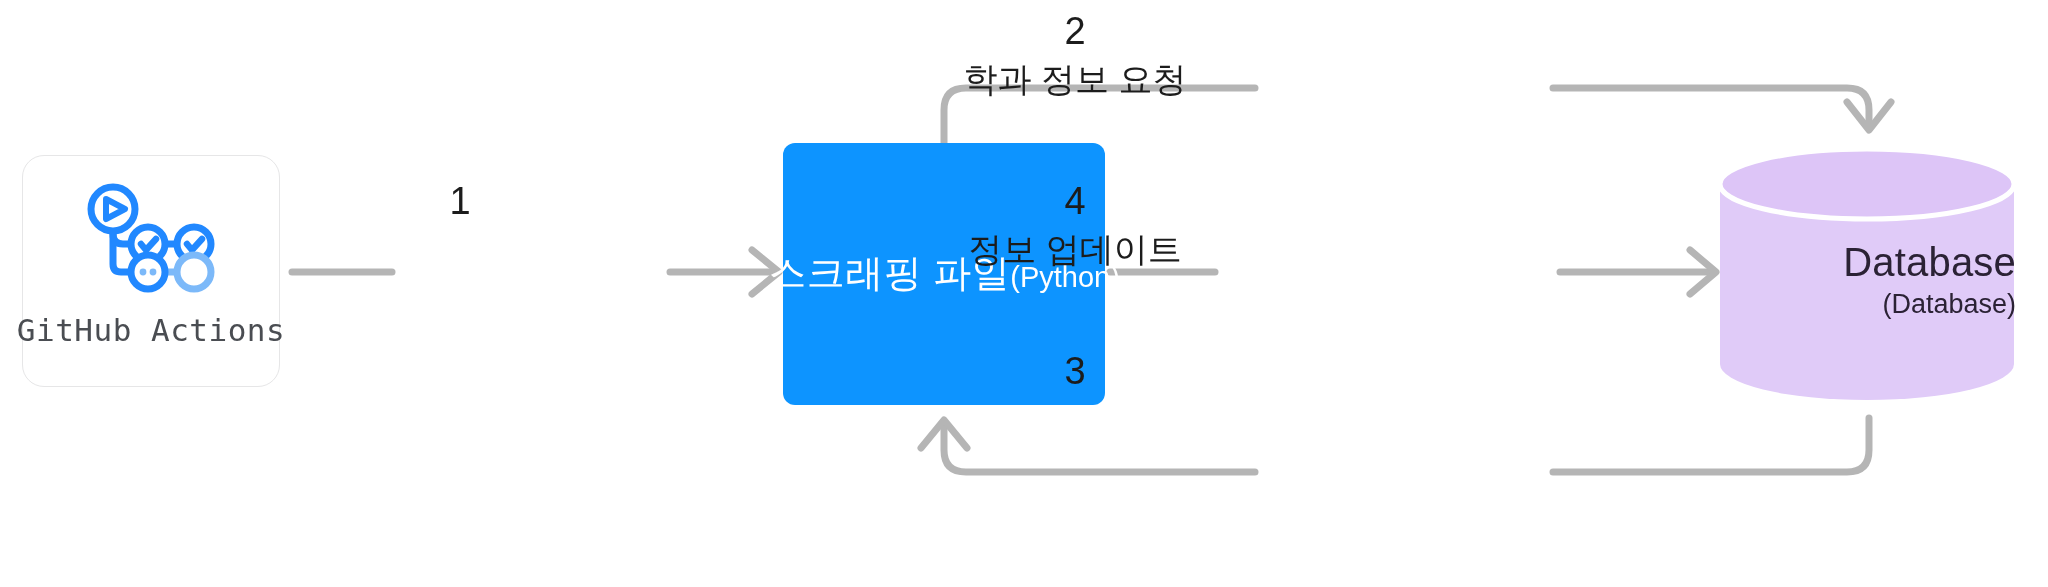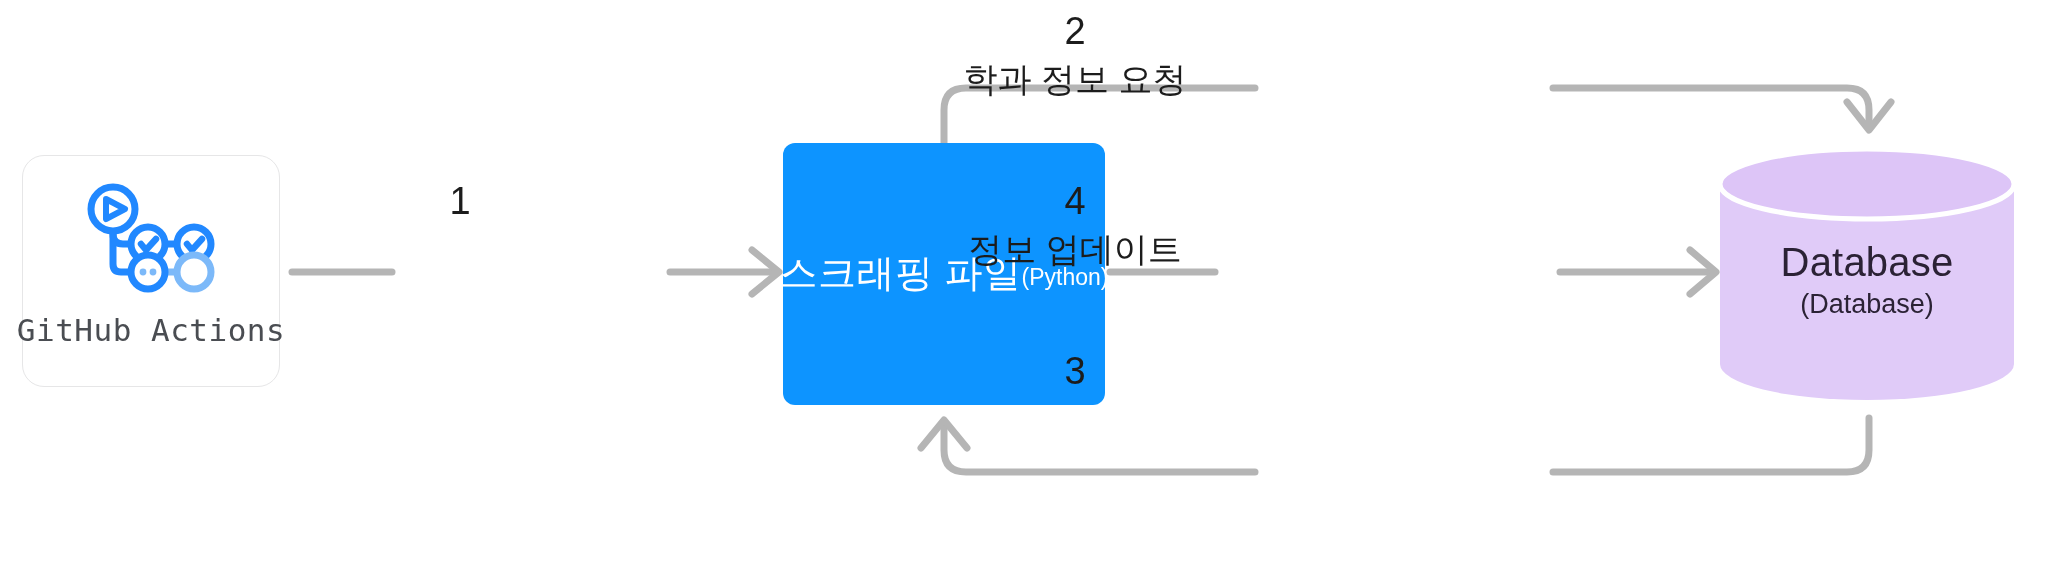--- a/index.html
+++ b/index.html
@@ -75,21 +75,21 @@
   }
   .py-title {
     color: #ffffff;
     font-size: 38px;
     line-height: 1.15;
     letter-spacing: 0.5px;
     white-space: nowrap;
   }
   .py-sub {
     color: #ffffff;
-    font-size: 23px;
+    font-size: 29px;
     margin-top: 6px;
     white-space: nowrap;
     text-align: right;
   }
 
   
   .db {
     position: absolute;
     left: 1718px;
     top: 148px;
@@ -98,21 +98,21 @@
   }
   .db svg { display: block; }
   .db-text {
     position: absolute;
     left: 0;
     top: 0;
     width: 298px;
     height: 252px;
     display: flex;
     flex-direction: column;
-    align-items: center;
+    align-items: flex-end;
     justify-content: center;
     pointer-events: none;
   }
   .db-title {
     color: #2b2235;
     font-size: 40px;
     letter-spacing: 0.2px;
     white-space: nowrap;
     margin-top: 12px;
   }

